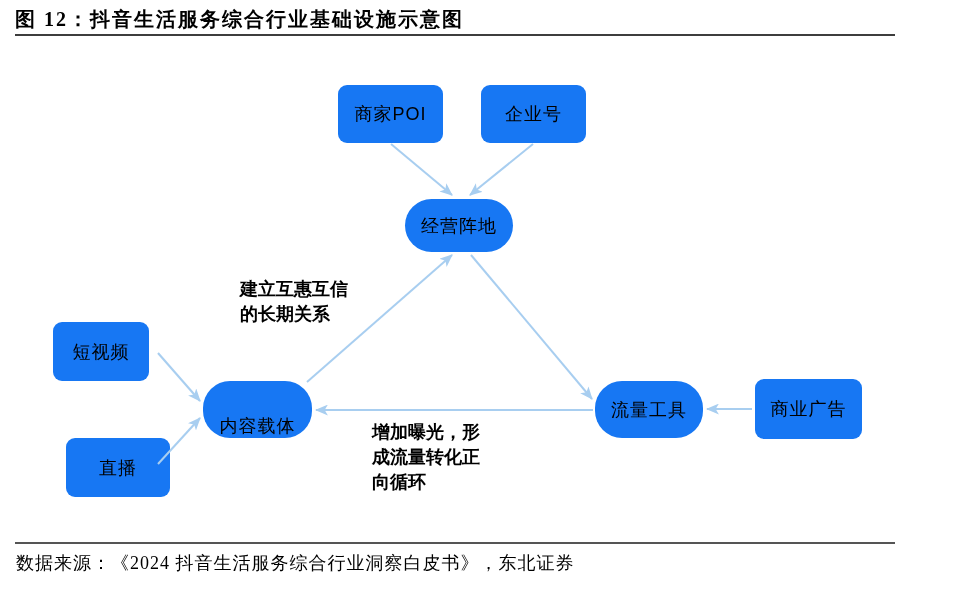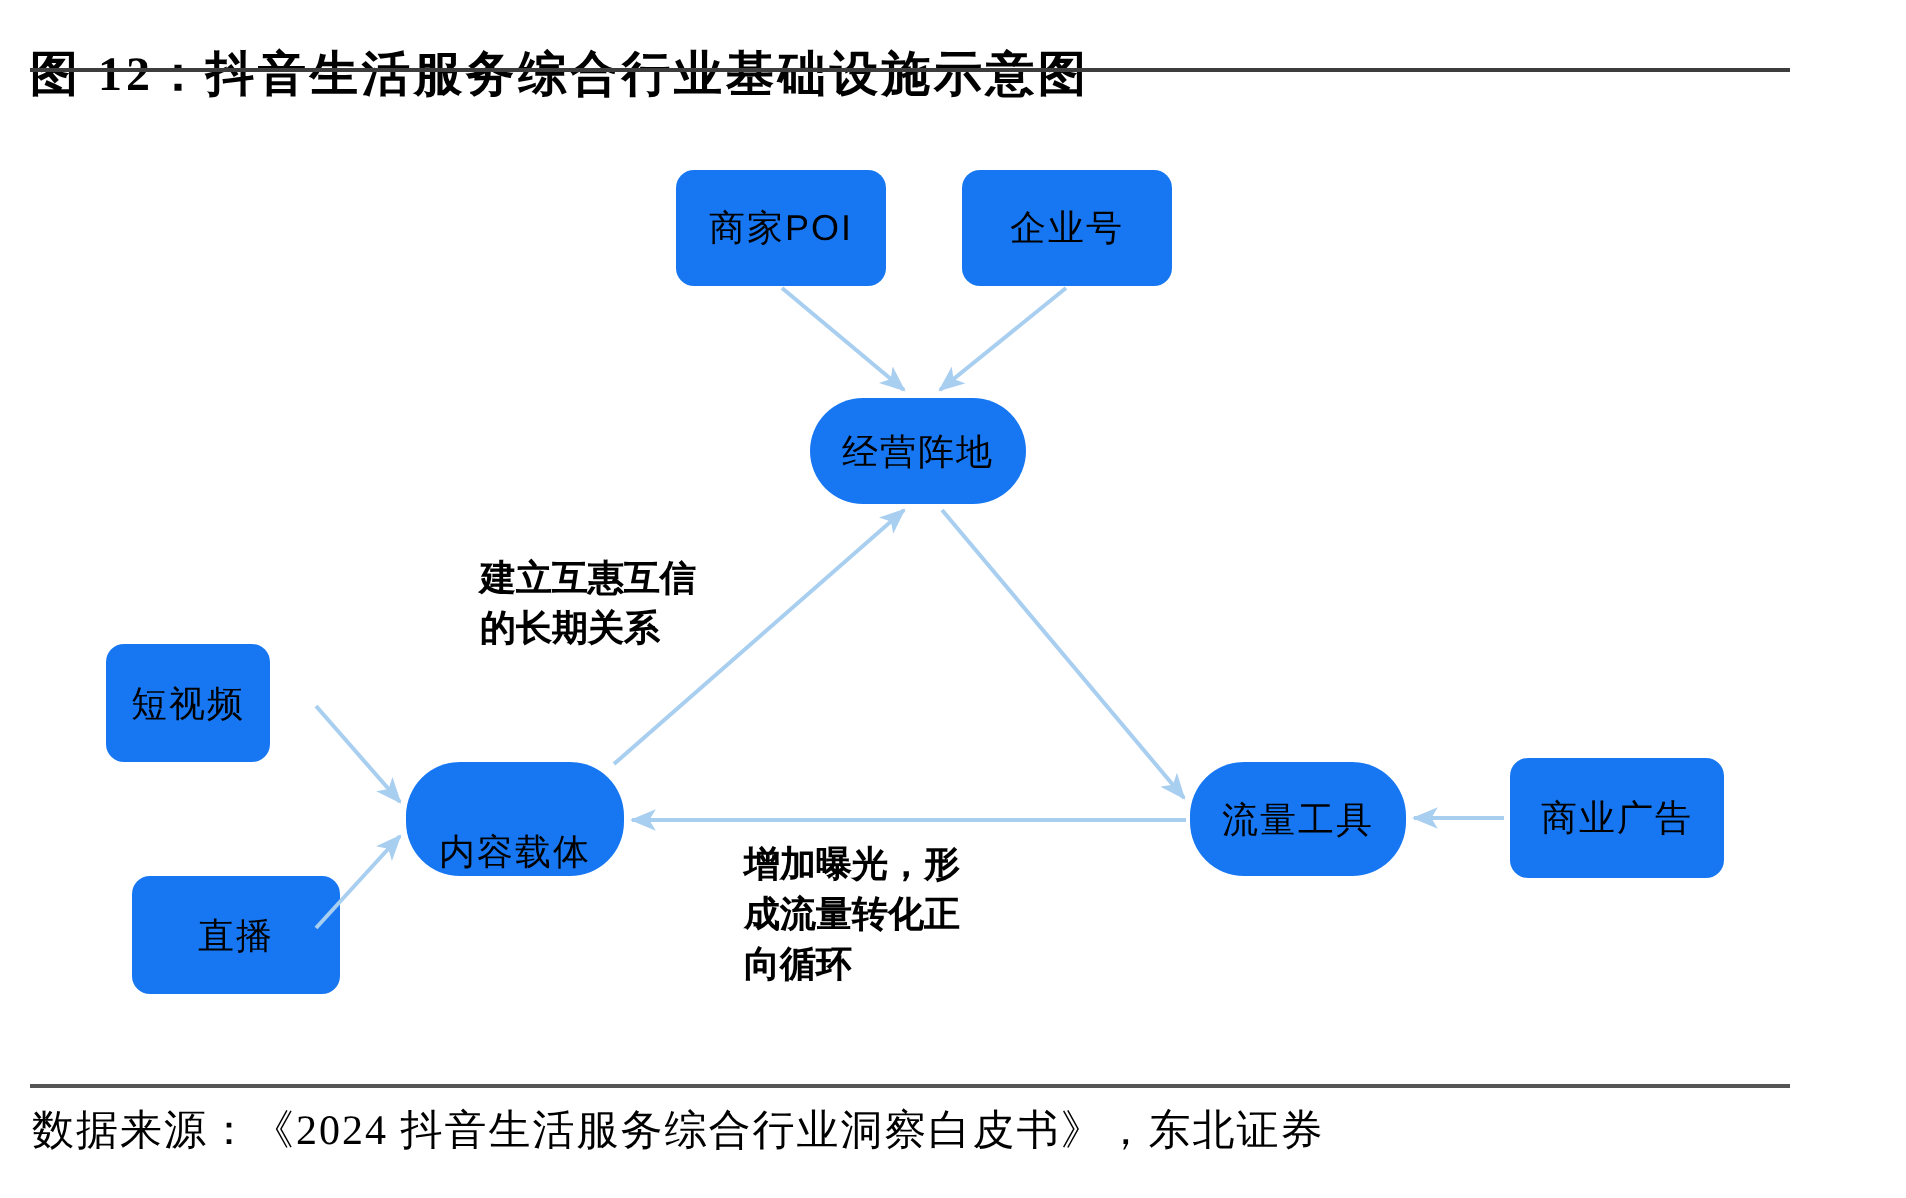--- a/index.html
+++ b/index.html
@@ -11,40 +11,39 @@
     background: #ffffff;
     overflow: hidden;
     font-family: "Liberation Sans", "DejaVu Sans", sans-serif;
   }
   .fig-title {
     position: absolute;
     left: 15px;
     top: 6px;
     font-family: "Liberation Serif", "DejaVu Serif", serif;
     font-weight: 700;
-    font-size: 24px;
+    font-size: 20px;
     letter-spacing: 2px;
     color: #000000;
     white-space: nowrap;
-    margin-top: 15px;
   }
   .rule {
     position: absolute;
     left: 15px;
     width: 880px;
     height: 2px;
   }
   .rule-top { top: 34px; background: #3d3d3d; }
   .rule-bottom { top: 542px; background: #555555; }
   .fig-source {
     position: absolute;
     left: 16px;
     top: 551px;
     font-family: "Liberation Serif", "DejaVu Serif", serif;
-    font-size: 21px;
+    font-size: 18px;
     color: #000000;
     letter-spacing: 1px;
     white-space: nowrap;
   }
   .node {
     position: absolute;
     background: #1777f3;
     color: #000000;
     display: flex;
     align-items: center;
@@ -84,21 +83,21 @@
   </div>
 
   <div class="node rect" style="left:481px; top:85px; width:105px; height:58px;">
     <span>企业号</span>
   </div>
 
   <div class="node pill" style="left:405px; top:199px; width:108px; height:53px;">
     <span>经营阵地</span>
   </div>
 
-  <div class="node rect" style="left:53px; top:322px; width:82px; height:59px;">
+  <div class="node rect" style="left:53px; top:322px; width:96px; height:59px;">
     <span>短视频</span>
   </div>
 
   <div class="node rect" style="left:53px; top:438px; width:104px; height:59px;margin-left:13px;">
     <span>直播</span>
   </div>
 
   <div class="node pill" style="left:203px; top:381px; width:109px; height:57px;align-items:flex-end;">
     <span>内容载体</span>
   </div>

